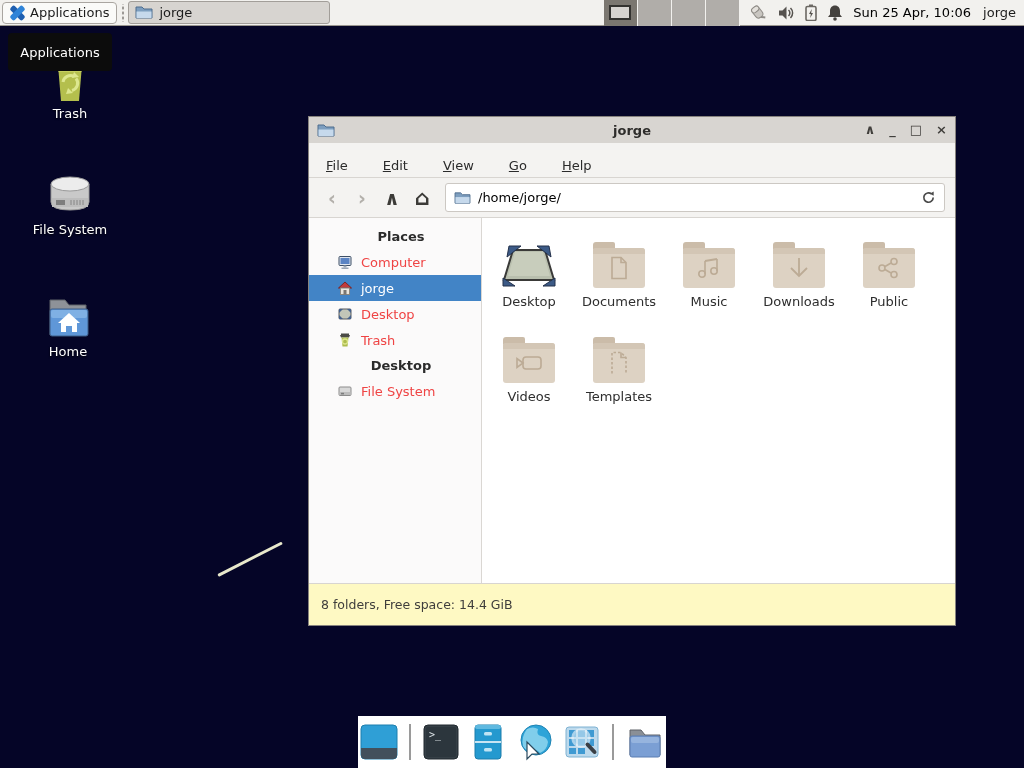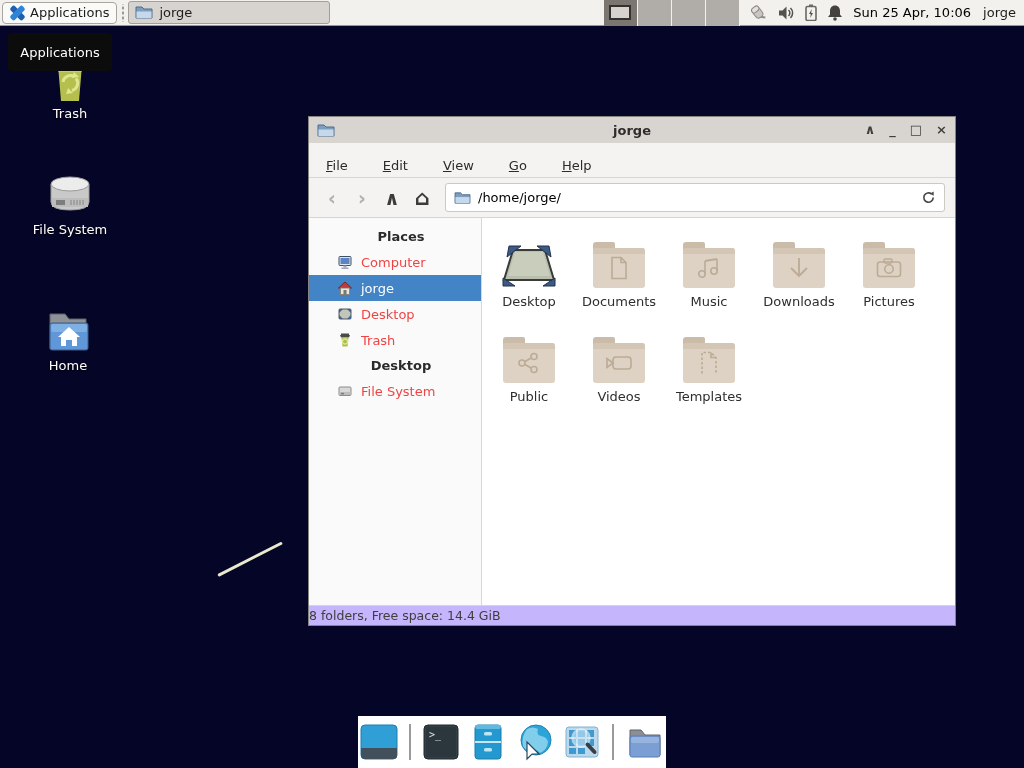--- a/index.html
+++ b/index.html
@@ -83,22 +83,22 @@
   .fcell { width:90px; height:95px; display:flex; flex-direction:column; align-items:center; }
   .fcell .ficon { height:56px; display:flex; align-items:flex-end; justify-content:center; }
   .fcell .fname { margin-top:6px; font-size:13px; color:#2e2e2e; }
   .folder52 { position:relative; width:52px; height:40px; background:#ddd2c3;
               border-radius:2px 3px 3px 3px; display:flex; align-items:center; justify-content:center; }
   .folder52::before { content:""; position:absolute; top:-6px; left:0; width:22px; height:7px;
               background:#cbbca9; border-radius:3px 2px 0 0; }
   .folder52::after { content:""; position:absolute; top:0; left:0; right:0; height:6px;
               background:#d3c6b5; border-radius:2px 3px 0 0; }
   .folder52 svg { position:relative; z-index:2; }
-  .statusbar { height:20px; background:#c4b5fd; border-top:1px solid #d8d5d1;
-               display:flex; align-items:center; font-size:12.5px; color:#3f3e3c; }
+  .statusbar { height:42px; background:#fef9c3; border-top:1px solid #d8d5d1;
+               display:flex; align-items:center; padding-left:12px; font-size:12.5px; color:#3f3e3c; }
 
   
   .debian { position:absolute; left:0; top:658px; width:1024px; text-align:center;
             font-family:"DejaVu Serif","Liberation Serif",serif; font-size:40px;
             color:#ffffff; letter-spacing:-1px; }
   .debian .iwrap { position:relative; display:inline-block; }
   .debian .idot { position:absolute; left:50%; top:1px; width:7px; height:7px;
             transform:translateX(-50%) rotate(45deg); }
 
   
@@ -189,21 +189,21 @@
         <line x1="26" y1="28" x2="26" y2="33"></line>
           <line x1="29" y1="28" x2="29" y2="33"></line>
         <line x1="32" y1="28" x2="32" y2="33"></line>
           <line x1="35" y1="28" x2="35" y2="33"></line>
         <line x1="38" y1="28" x2="38" y2="33"></line>
       </g>
     </svg>
     <div class="lbl">File System</div>
   </div>
 
-  <div class="desk-icon" style="left:8px; top:308px;">
+  <div class="desk-icon" style="left:8px; top:294px;">
     <svg width="52" height="46" viewBox="0 0 52 46">
       <path d="M8 6 h15 l4 5 h17 v30 h-36 z" fill="#8e9298" stroke="#5f6368"></path>
       <rect x="8" y="15" width="38" height="27" rx="2" fill="#5f97d8" stroke="#3c5c86"></rect>
       <rect x="9" y="16" width="36" height="8" rx="2" fill="#7fb0e4"></rect>
       <polygon points="16,29 27,19 38,29" fill="#ffffff"></polygon>
       <rect x="19" y="29" width="16" height="9" fill="#ffffff"></rect>
       <rect x="24" y="32" width="6" height="6" fill="#5f97d8"></rect>
     </svg>
     <div class="lbl">Home</div>
   </div>
@@ -356,32 +356,20 @@
                 <div class="folder52">
               <svg width="22" height="24" viewBox="0 0 22 24">
                 <line x1="11" y1="2" x2="11" y2="19" stroke="#bcab95" stroke-width="1.8"></line>
                 <polyline points="3,12 11,20 19,12" fill="none" stroke="#bcab95" stroke-width="1.8"></polyline>
               </svg>
             </div>
               </div>
             <div class="fname">Downloads</div>
           </div>
 
-          <div class="fcell">
-            <div class="ficon">
-                <div class="folder52">
-              <svg width="26" height="20" viewBox="0 0 26 20">
-                <rect x="1.5" y="4" width="23" height="14.5" rx="2.5" fill="none" stroke="#bcab95" stroke-width="1.6"></rect>
-                <rect x="8" y="1" width="8" height="4" rx="1.5" fill="none" stroke="#bcab95" stroke-width="1.6"></rect>
-                <circle cx="13" cy="11" r="4.2" fill="none" stroke="#bcab95" stroke-width="1.6"></circle>
-              </svg>
-            </div>
-              </div>
-            <div class="fname">Pictures</div>
-          </div>
 
           <div class="fcell">
             <div class="ficon">
                 <div class="folder52">
               <svg width="24" height="22" viewBox="0 0 24 22">
                 <circle cx="17" cy="4.5" r="3" fill="none" stroke="#bcab95" stroke-width="1.6"></circle>
                 <circle cx="5" cy="11" r="3" fill="none" stroke="#bcab95" stroke-width="1.6"></circle>
                 <circle cx="17" cy="17.5" r="3" fill="none" stroke="#bcab95" stroke-width="1.6"></circle>
                 <line x1="8" y1="9.5" x2="14" y2="6" stroke="#bcab95" stroke-width="1.6"></line>
                 <line x1="8" y1="12.5" x2="14" y2="16" stroke="#bcab95" stroke-width="1.6"></line>

